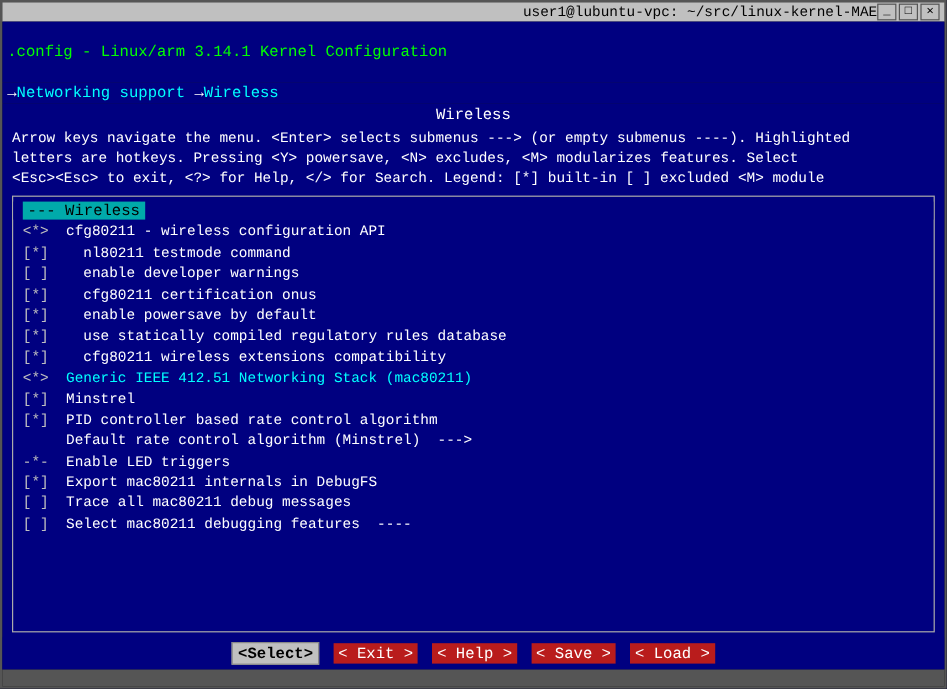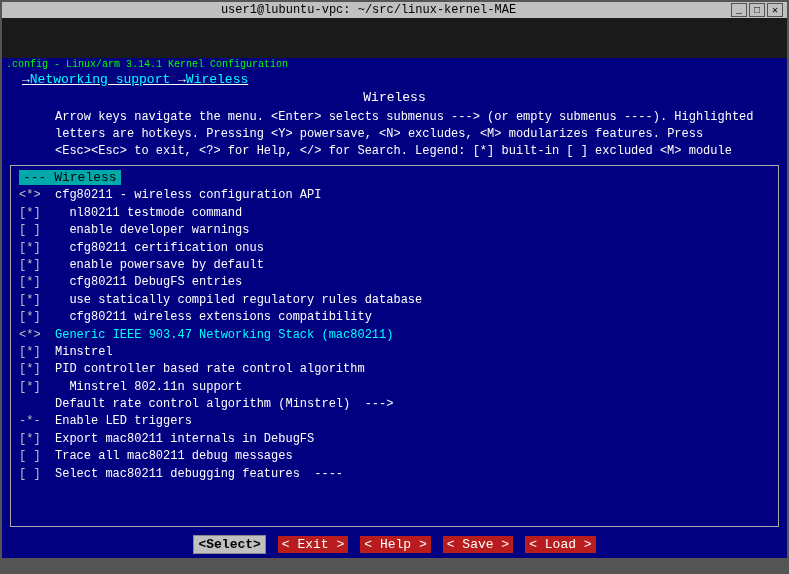--- a/index.html
+++ b/index.html
@@ -29,52 +29,50 @@
       padding: 2px 0;
       font-size: 12px;
       display: flex;
       align-items: center;
       justify-content: space-between;
       padding: 1px 4px;
       flex-shrink: 0;
     }
     .title-bar-text {
       flex: 1;
-      text-align: center;
+      text-align: right;
     }
     .title-bar-buttons {
       display: flex;
       gap: 2px;
     }
     .title-btn {
       width: 16px;
       height: 14px;
       background: #c0c0c0;
       border: 1px solid #555;
       font-size: 10px;
       cursor: pointer;
       display: flex;
       align-items: center;
       justify-content: center;
     }
     .menu-bar {
       background: #000080;
       color: #00ff00;
-      font-size: 10px;
+      font-size: 13px;
+      padding: 18px 4px;
+      flex-shrink: 0;
+    }
+    .breadcrumb-bar {
+      background: #000080;
+      color: #ffffff;
+      font-size: 13px;
       padding: 1px 4px;
       flex-shrink: 0;
-      margin-top: 40px;
-    }
-    .breadcrumb-bar {
-      background: #000080;
-      color: #ffffff;
-      font-size: 13px;
-      padding: 1px 20px;
-      flex-shrink: 0;
-      text-decoration: underline;
     }
     .main-content {
       background: #000080;
       color: #ffffff;
       flex: 1;
       display: flex;
       flex-direction: column;
       padding: 0;
       overflow: hidden;
     }
@@ -82,21 +80,20 @@
       text-align: center;
       color: #ffffff;
       padding: 2px 0;
       font-size: 13px;
     }
     .help-text {
       color: #ffffff;
       font-size: 12px;
       padding: 2px 8px;
       line-height: 1.4;
-      margin-left: 45px;
     }
     .menu-box {
       margin: 4px 8px;
       background: #000080;
       border: 1px solid #aaaaaa;
       flex: 1;
       overflow: hidden;
       padding: 4px 0;
     }
     .menu-header {
@@ -176,42 +173,40 @@
   <div class="breadcrumb-bar">
     <span>→<span style="color:#00ffff">Networking support</span> →<span style="color:#00ffff">Wireless</span></span>
   </div>
 
   <div class="main-content">
 
     <div class="section-title">Wireless</div>
 
     <div class="help-text">
       <div>Arrow keys navigate the menu.  &lt;Enter&gt; selects submenus ---&gt;  (or empty submenus ----).  Highlighted</div>
-      <div>letters are hotkeys.  Pressing &lt;<span style="color:#ffffff">Y</span>&gt; <span style="color:#ffffff">powersave</span>, &lt;N&gt; excludes, &lt;M&gt; modularizes features.  <span style="color:#ffffff">Press</span></div>
+      <div>letters are hotkeys.  Pressing &lt;<span style="color:#ffffff">Y</span>&gt; <span style="color:#ffffff">powersave</span>, &lt;N&gt; excludes, &lt;M&gt; modularizes features.  <span style="color:#ffffff">Select</span></div>
       <div>&lt;Esc&gt;&lt;Esc&gt; to exit, &lt;?&gt; for Help, &lt;/&gt; for Search.  Legend: [*] built-in  [ ] excluded  &lt;M&gt; module</div>
     </div>
 
     <div class="menu-box">
 
       <div class="menu-header">
         <span class="selected">--- Wireless</span>
       </div>
 
       <div class="menu-item"><span style="color:#c0c0c0">&lt;*&gt;</span>  cfg80211 - wireless configuration API</div>
       <div class="menu-item"><span style="color:#c0c0c0">[*]</span>    nl80211 testmode command</div>
       <div class="menu-item"><span style="color:#c0c0c0">[ ]</span>    enable developer warnings</div>
       <div class="menu-item"><span style="color:#c0c0c0">[*]</span>    cfg80211 certification onus</div>
       <div class="menu-item"><span style="color:#c0c0c0">[*]</span>    enable powersave by default</div>
-      <div class="menu-item"><span style="color:#c0c0c0">[*]</span>    cfg80211 DebugFS entries</div>
       <div class="menu-item"><span style="color:#c0c0c0">[*]</span>    use statically compiled regulatory rules database</div>
       <div class="menu-item"><span style="color:#c0c0c0">[*]</span>    cfg80211 wireless extensions compatibility</div>
-      <div class="menu-item cyan-text"><span style="color:#c0c0c0">&lt;*&gt;</span>  <span style="color:#00ffff">Generic IEEE 903.47 Networking Stack (mac80211)</span></div>
+      <div class="menu-item cyan-text"><span style="color:#c0c0c0">&lt;*&gt;</span>  <span style="color:#00ffff">Generic IEEE 412.51 Networking Stack (mac80211)</span></div>
       <div class="menu-item"><span style="color:#c0c0c0">[*]</span>  Minstrel</div>
       <div class="menu-item"><span style="color:#c0c0c0">[*]</span>  PID controller based rate control algorithm</div>
-      <div class="menu-item"><span style="color:#c0c0c0">[*]</span>    Minstrel 802.11n support</div>
       <div class="menu-item">     Default rate control algorithm (Minstrel)  ---&gt;</div>
       <div class="menu-item"><span style="color:#c0c0c0">-*-</span>  Enable LED triggers</div>
       <div class="menu-item"><span style="color:#c0c0c0">[*]</span>  Export mac80211 internals in DebugFS</div>
       <div class="menu-item"><span style="color:#c0c0c0">[ ]</span>  Trace all mac80211 debug messages</div>
       <div class="menu-item"><span style="color:#c0c0c0">[ ]</span>  Select mac80211 debugging features  ----</div>
     </div>
 
     <div class="footer">
       <button class="footer-btn active" style="background: rgb(192, 192, 192); color: rgb(0, 0, 0); font-weight: bold; border: 1px solid rgb(136, 136, 136);">&lt;<span class="key">S</span>elect&gt;</button>
       <button class="footer-btn">&lt; <span class="key">E</span>xit &gt;</button>

